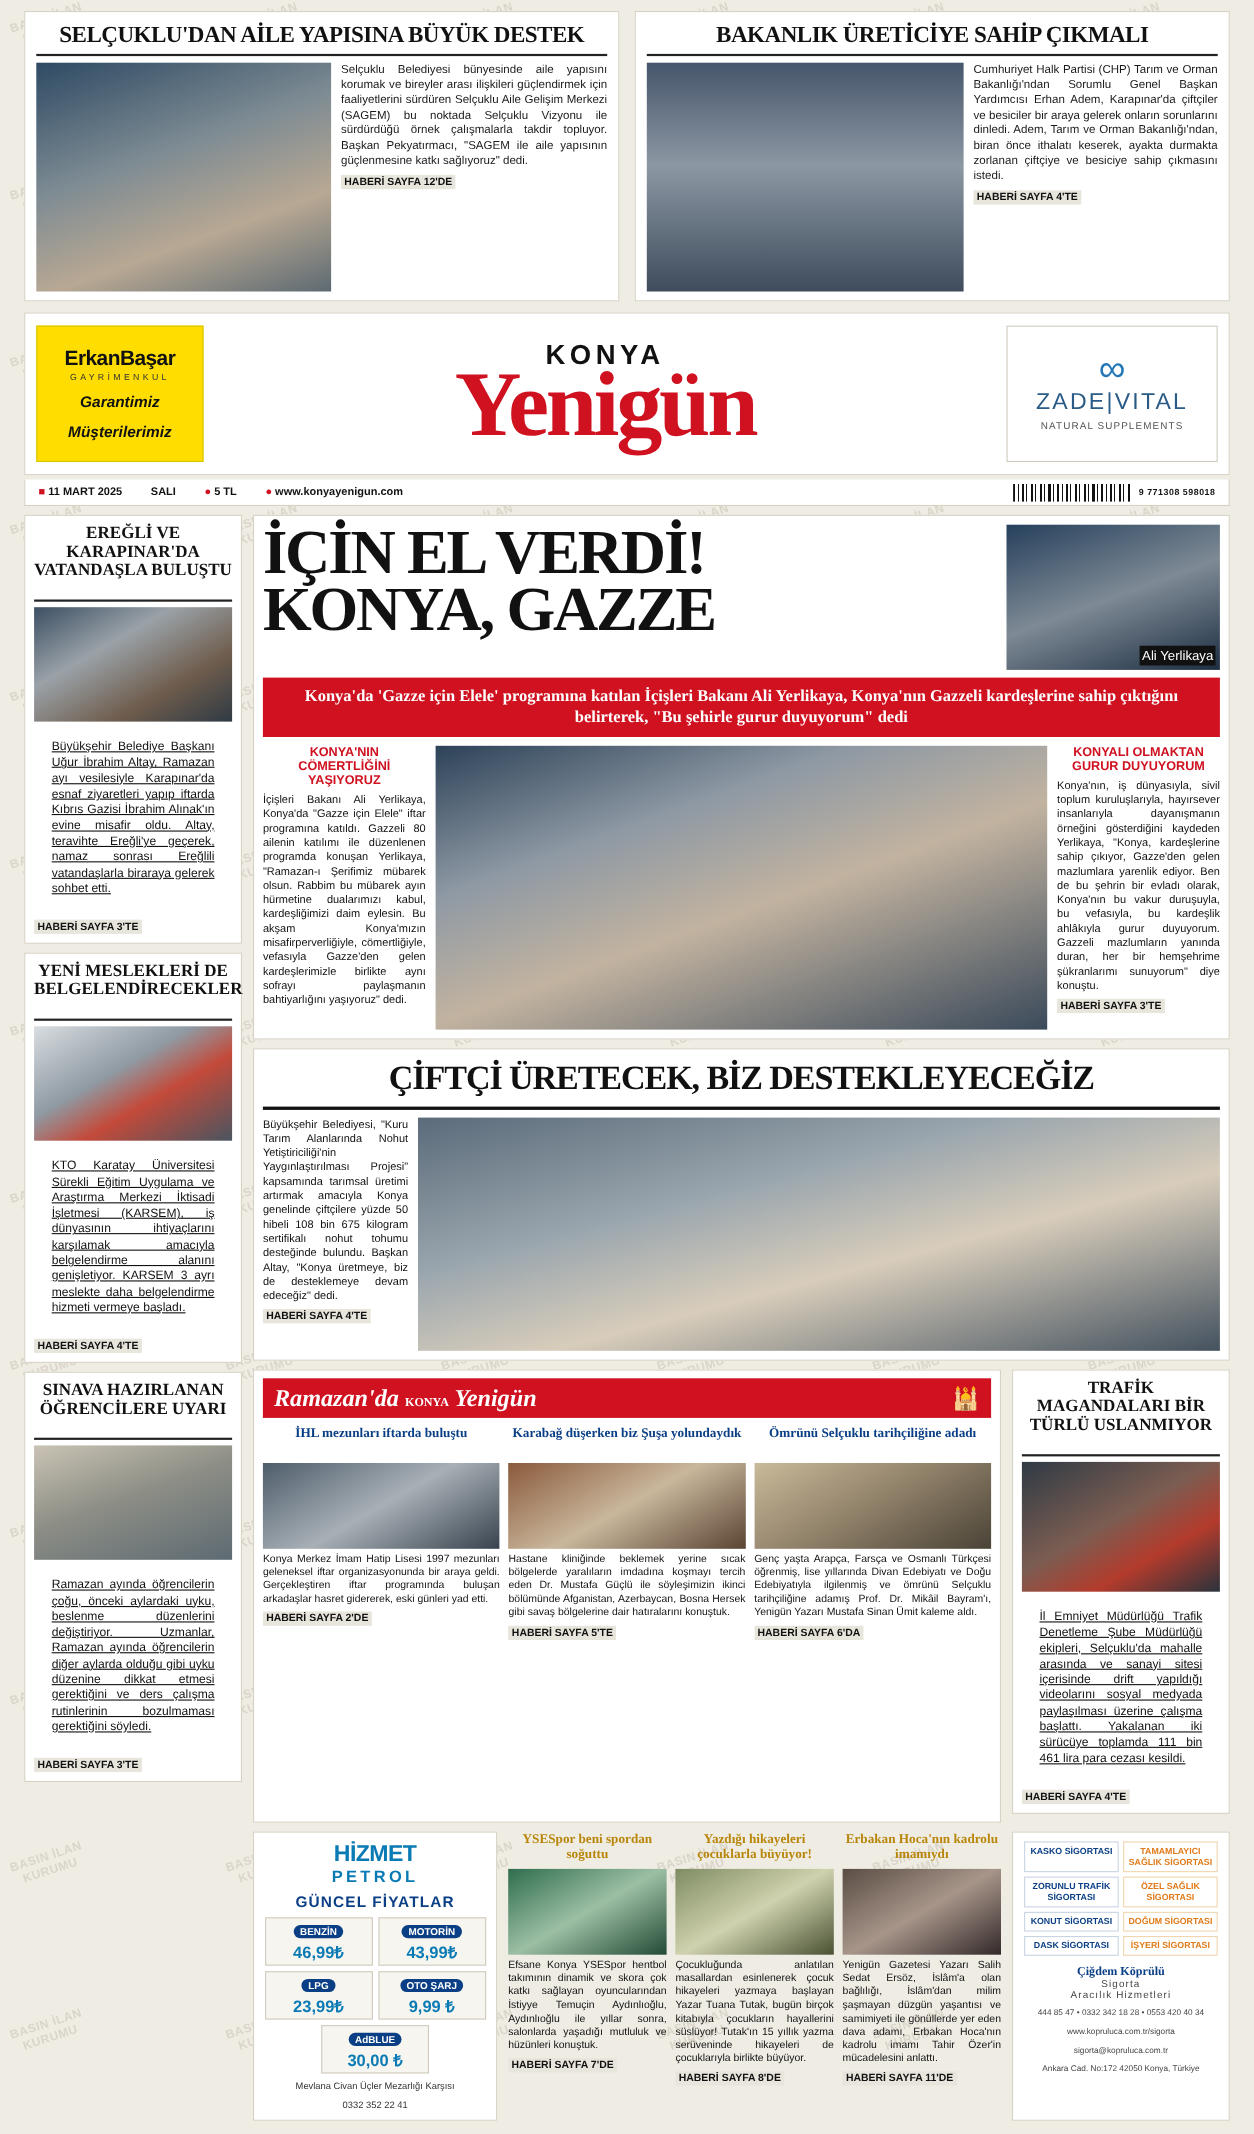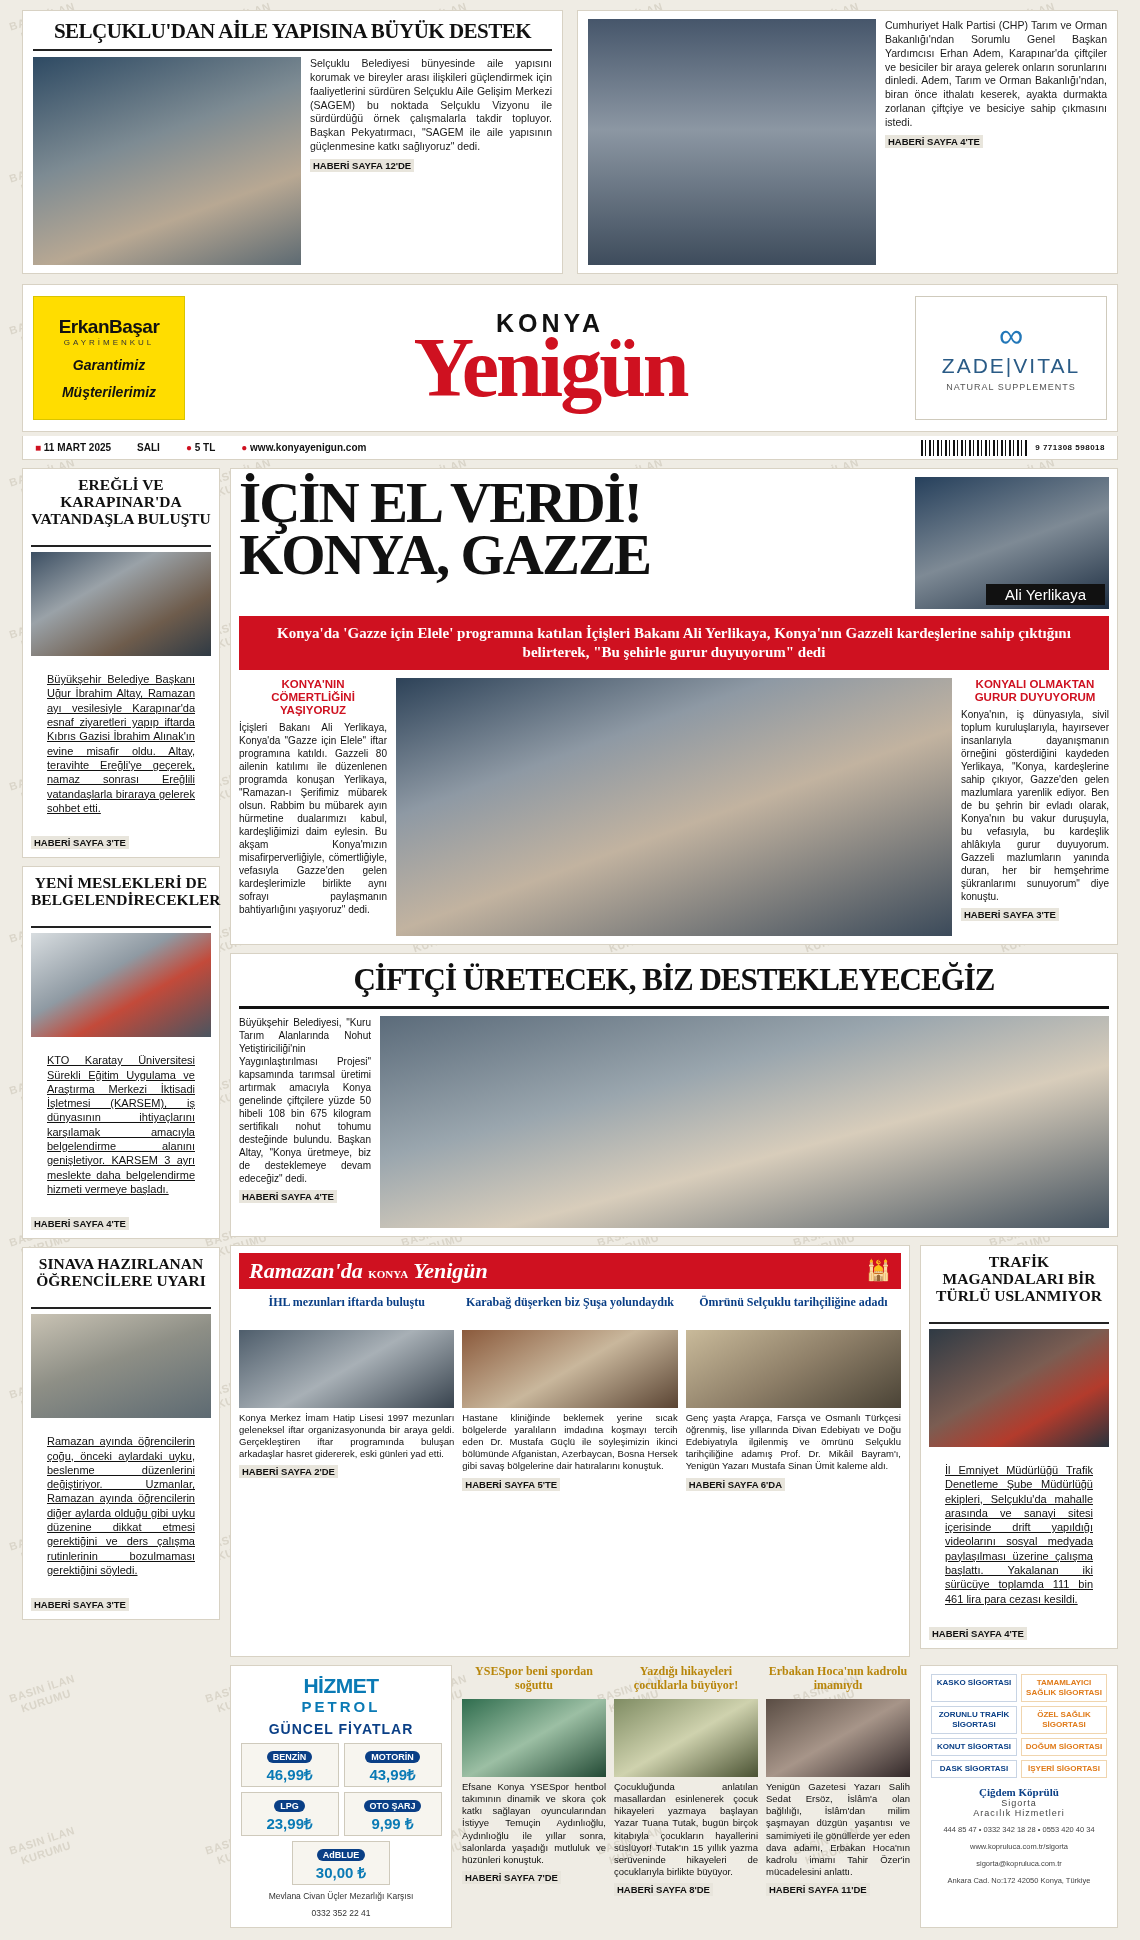--- a/index.html
+++ b/index.html
@@ -58,39 +58,39 @@
   .lp2 { background:linear-gradient(150deg,#d8dde0 0%,#8f9aa3 40%,#c34a3a 62%,#4a5560 100%); }
   .lp3 { background:linear-gradient(160deg,#c9c3b4 0%,#8e8f86 45%,#5d6a72 100%); }
   .lbox p { margin:16px; font-size:11px; line-height:1.3; text-align:justify;text-decoration:underline; }
 
   
   .hero { background:#fff; border:1px solid #d8d2c4; padding:8px; }
   .hero-top { display:flex; gap:8px; }
   .hero-head { flex:1; }
   .hero-head h1 { margin:0; font-size:57px; line-height:.92; letter-spacing:-2px; font-family:"Liberation Serif", serif; font-weight:bold; }
   .hero-portrait { width:194px; height:132px; background:linear-gradient(160deg,#26405c 0%,#7e8a95 50%,#1d2e42 100%); position:relative; }
-  .portrait-cap { position:absolute; bottom:4px; right:4px; background:#111; color:#fff; font-size:15px; padding:2px 19px; }
+  .portrait-cap { position:absolute; bottom:4px; right:4px; background:#111; color:#fff; font-size:12px; padding:2px 2px; }
   .hero-sub { margin-top:7px; background:#cf1120; color:#fff; padding:8px 10px; font-size:15px; font-weight:bold; line-height:1.26; font-family:"Liberation Serif", serif;text-align:center; }
   .hero-body { display:flex; gap:9px; margin-top:8px; }
   .hero-side { width:148px; }
   .hero-side h4 { margin:0 0 4px 0; font-size:11.5px; text-align:center; color:#cf1120; line-height:1.15; }
   .hero-side p { margin:0; font-size:10px; line-height:1.3; text-align:justify; }
   .hero-photo { flex:1; height:258px; background:linear-gradient(160deg,#2d4258 0%,#8e99a4 30%,#c2b3a0 55%,#3b4a5a 100%); }
 
   
   .ciftci { background:#fff; border:1px solid #d8d2c4; margin-top:8px; padding:8px; }
   .ciftci h2 { margin:0 0 7px 0; font-size:31px; text-align:center; letter-spacing:-1px; font-family:"Liberation Serif", serif; border-bottom:3px solid #111; padding-bottom:8px; }
   .ciftci-body { display:flex; gap:9px; }
   .ciftci-body p { margin:0; width:132px; font-size:10px; line-height:1.3; text-align:justify; }
   .ciftci-photo { flex:1; height:212px; background:linear-gradient(165deg,#5b6b7a 0%,#9aa6ae 35%,#d8cdbb 60%,#44525f 100%); }
 
   
   .bottomgrid { margin-top:8px; display:flex; gap:10px; }
   .ramazan { flex:1; background:#fff; border:1px solid #d8d2c4; padding:7px 8px; }
-  .ramazan-head { background:#cf1120; color:#fff; display:flex; align-items:flex-start; justify-content:space-between; padding:5px 10px; }
+  .ramazan-head { background:#cf1120; color:#fff; display:flex; align-items:flex-end; justify-content:space-between; padding:5px 10px; }
   .ram-title { font-size:22px; font-style:italic; font-family:"Liberation Serif", serif; font-weight:bold; }
   .ram-title small { font-size:11px; font-style:normal; }
   .ram-logo { font-size:20px; font-weight:bold; font-family:"Liberation Serif", serif; }
   .ram-cols { display:flex; gap:8px; margin-top:7px; }
   .ramcell { flex:1; }
   .ramcell h5 { margin:0 0 4px 0; font-size:12px; text-align:center; color:#0a3f86; line-height:1.15; min-height:30px; font-family:"Liberation Serif", serif; }
   .ramcell .rp { height:78px; margin-bottom:4px; }
   .ramcell p { margin:0; font-size:9.5px; line-height:1.28; text-align:justify; }
   .rpa { background:linear-gradient(150deg,#4e5d6b 0%,#a8b0b6 50%,#38434e 100%); }
   .rpb { background:linear-gradient(150deg,#8b5a3c 0%,#c9b79c 50%,#5a4433 100%); }
@@ -215,20 +215,21 @@
       <h2>SELÇUKLU'DAN AİLE YAPISINA BÜYÜK DESTEK</h2>
       <div class="topbox-body">
         <div class="photo ph1"></div>
         <div>
           <p>Selçuklu Belediyesi bünyesinde aile yapısını korumak ve bireyler arası ilişkileri güçlendirmek için faaliyetlerini sürdüren Selçuklu Aile Gelişim Merkezi (SAGEM) bu noktada Selçuklu Vizyonu ile sürdürdüğü örnek çalışmalarla takdir topluyor. Başkan Pekyatırmacı, "SAGEM ile aile yapısının güçlenmesine katkı sağlıyoruz" dedi.</p>
           <span class="ref">HABERİ SAYFA 12'DE</span>
         </div>
       </div>
     </div>
     <div class="topbox">
+      <h2>BAKANLIK ÜRETİCİYE SAHİP ÇIKMALI</h2>
       <div class="topbox-body">
         <div class="photo ph2"></div>
         <div>
           <p>Cumhuriyet Halk Partisi (CHP) Tarım ve Orman Bakanlığı'ndan Sorumlu Genel Başkan Yardımcısı Erhan Adem, Karapınar'da çiftçiler ve besiciler bir araya gelerek onların sorunlarını dinledi. Adem, Tarım ve Orman Bakanlığı'ndan, biran önce ithalatı keserek, ayakta durmakta zorlanan çiftçiye ve besiciye sahip çıkmasını istedi.</p>
           <span class="ref">HABERİ SAYFA 4'TE</span>
         </div>
       </div>
     </div>
   </div>
 

